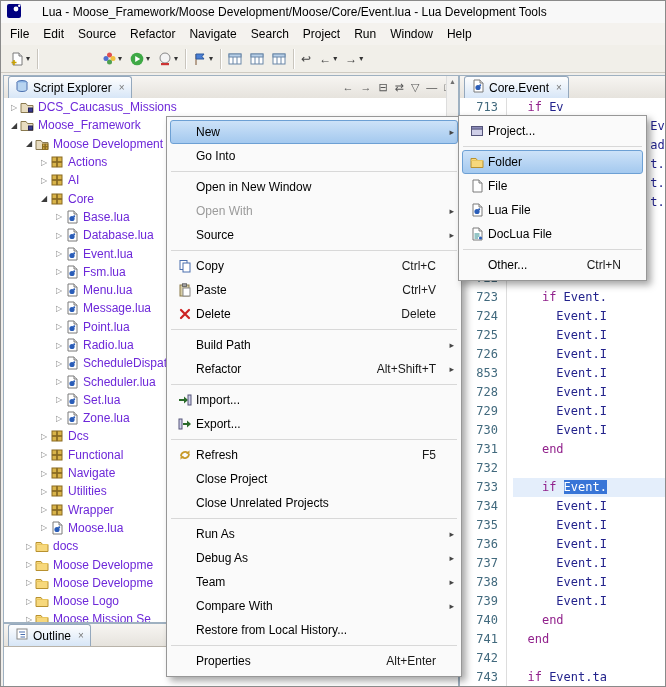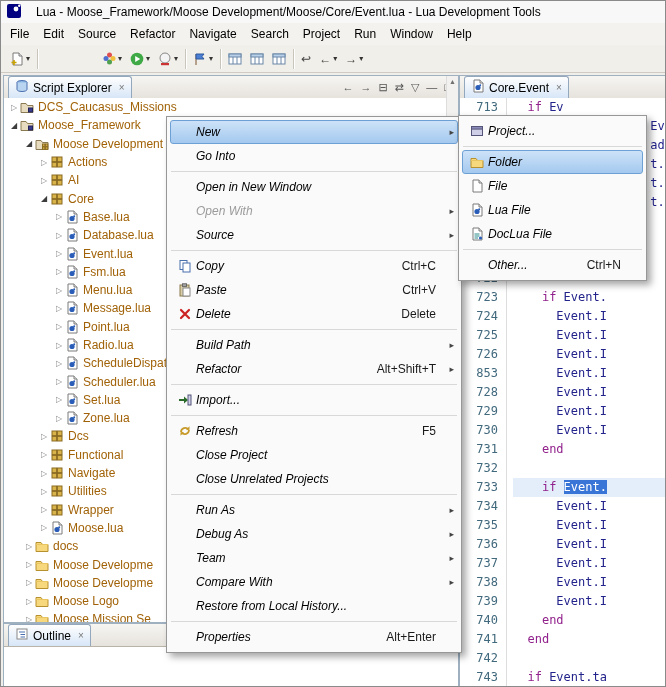--- a/index.html
+++ b/index.html
@@ -1,18 +1,18 @@
 <!DOCTYPE html>
 <html style="--keyword: #91218c; --code: #23238c; --selection_bg: #3875d7; --selection_fg: #ffffff; --menu_highlight: #cde2f8; --menu_highlight_border: #6da0d4; --line_number: #41697d;"><head>
 <meta charset="utf-8">
 <style>
   html,body{margin:0;padding:0;background:#d8d8d8;}
   .window{position:relative;width:666px;height:687px;background:#f0eeea;font-family:"Liberation Sans",sans-serif;font-size:12px;color:#000;overflow:hidden;border:1px solid #8a8a8a;box-sizing:border-box;}
   
-  .titlebar{position:absolute;left:0;top:0;width:100%;height:22px;background:#f8f8f8;display:flex;align-items:center;gap:14px;padding-left:5px;box-sizing:border-box;}
+  .titlebar{position:absolute;left:0;top:0;width:100%;height:22px;background:#f8f8f8;display:flex;align-items:center;gap:20px;padding-left:5px;box-sizing:border-box;}
   .menubar{position:absolute;left:0;top:22px;width:100%;height:22px;background:#f4f2ee;display:flex;align-items:center;padding-left:2px;box-sizing:border-box;}
   .mbi{padding:3px 7px;}
   .toolbar{position:absolute;left:0;top:44px;width:100%;height:28px;background:#f1efe9;border-bottom:1px solid #cfcbc2;display:flex;align-items:center;padding-left:5px;box-sizing:border-box;}
   .tbtn{display:flex;align-items:center;gap:1px;padding:2px 3px;border:1px solid transparent;border-radius:2px;}
   .tbtn .g{font-size:12px;color:#444;}
   .dd{font-size:8px;color:#333;margin-left:1px;}
   .tsep{width:1px;height:20px;background:#c9c5bd;margin:0 3px;box-shadow:1px 0 0 #fff;}
   .tspace{width:58px;}
   
   .view{position:absolute;background:#fff;border:1px solid #9fb1c1;box-sizing:border-box;}
@@ -23,41 +23,41 @@
   .tab{display:flex;align-items:center;gap:4px;height:21px;padding:0 6px;background:linear-gradient(#fefefe,#d7e6f7);border:1px solid #94a8bd;border-bottom:none;border-radius:3px 3px 0 0;margin-left:4px;white-space:nowrap;}
   .tclose{color:#777;font-size:10px;margin-left:3px;}
   .vtb{margin-left:auto;display:flex;align-items:center;gap:7px;padding:0 7px;height:100%;}
   .vbtn{color:#555;font-size:11px;line-height:1;}
   
   #tree{position:absolute;left:0;top:22px;right:0;bottom:0;background:#fff;overflow:hidden;}
   .trow{display:flex;align-items:center;height:18.3px;white-space:nowrap;}
   .exp{width:12px;flex:none;text-align:center;font-size:8px;color:#8a8a8a;}
   .exp.expanded{color:#3c3c3c;}
   .ticon{width:17px;flex:none;display:inline-flex;align-items:center;}
-  .tlabel{padding-left:1px;color:#a16207;}
+  .tlabel{padding-left:1px;color:#6d28d9;}
   #tree-sb{position:absolute;right:0;top:0;bottom:0;width:11px;background:#f2f1ef;border-left:1px solid #ddd;}
   #tree-sb .sar{display:block;text-align:center;font-size:7px;color:#707070;height:11px;line-height:11px;}
   #tree-sb .thumb{position:absolute;left:1px;right:1px;top:14%;height:42%;background:#cdcdcd;border:1px solid #b0b0b0;border-radius:2px;}
   
   #codelines{position:absolute;left:0;top:22px;right:0;bottom:0;background:#fff;overflow:hidden;}
   .cl{display:flex;height:19px;line-height:19px;font-family:"DejaVu Sans Mono",monospace;font-size:12px;white-space:pre;}
   .ln{width:38px;flex:none;text-align:right;padding-right:8px;color:var(--line_number,#41697d);border-right:1px solid #ddd;margin-right:6px;background:#fff;}
   .src{flex:1;}
   .cl.cur .src{background:#e4eefb;}
   .kw{color:var(--keyword,#91218c);font-weight:normal;}
   .sel{background:var(--selection_bg,#3875d7);color:var(--selection_fg,#fff);}
   
   .menu{position:absolute;background:#fafafa;border:1px solid #979797;box-shadow:4px 4px 7px rgba(0,0,0,.35);padding:3px 1px;box-sizing:border-box;}
   #ctxmenu{left:165px;top:115px;width:296px;z-index:30;}
   #submenu{left:457px;top:114px;width:189px;z-index:31;}
   .mi{display:flex;align-items:center;height:22px;margin:0 2px;padding:0 3px;border:1px solid transparent;border-radius:3px;}
   .mi.hl{background:linear-gradient(var(--menu_highlight,#cde2f8),#a4c9ef);border-color:var(--menu_highlight_border,#6da0d4);}
   .mi.dis{color:#9b9b9b;}
   .mic{width:22px;flex:none;display:inline-flex;justify-content:center;align-items:center;}
-  .mlabel{flex:1;font-style:italic;}
+  .mlabel{flex:1;}
   .msc{margin-right:6px;color:#1a1a1a;}
   .mi.dis .msc{color:#9b9b9b;}
   .mar{width:12px;text-align:right;color:#444;font-size:9px;}
   .msep{height:1px;background:#d8d8d8;margin:3px 3px;}
   .g{font-size:12px;color:#444;}
 </style>
 </head>
 <body>
 
 <div class="window">
@@ -671,20 +671,32 @@
           <svg width="14" height="14">
             <path d="M1 7h6" stroke="#2a6a2a" stroke-width="2"></path>
             <path d="M6 3.5L10 7l-4 3.5z" fill="#2a6a2a"></path>
             <rect x="10" y="2" width="3" height="10" fill="#cfcfe8" stroke="#55557a"></rect>
           </svg>
         </span>
         <span class="mlabel">Import...</span>
         <span class="msc"></span>
         <span class="mar"></span>
       </div>
+      <div class="mi">
+        <span class="mic">
+          <svg width="14" height="14">
+            <rect x="1" y="2" width="3" height="10" fill="#cfcfe8" stroke="#55557a"></rect>
+            <path d="M5 7h6" stroke="#2a6a2a" stroke-width="2"></path>
+            <path d="M9 3.5L13 7l-4 3.5z" fill="#2a6a2a"></path>
+          </svg>
+        </span>
+        <span class="mlabel">Export...</span>
+        <span class="msc"></span>
+        <span class="mar"></span>
+      </div>
       <div class="msep"></div>
       <div class="mi">
         <span class="mic">
           <svg width="14" height="14">
             <path d="M3 8a4.2 4.2 0 0 1 7.5-2.4" fill="none" stroke="#c79a28" stroke-width="1.8"></path>
             <path d="M11.5 2.2v3.6H7.9z" fill="#c79a28"></path>
             <path d="M11 6a4.2 4.2 0 0 1-7.5 2.4" fill="none" stroke="#c79a28" stroke-width="1.8"></path>
             <path d="M2.5 11.8V8.2H6.1z" fill="#c79a28"></path>
           </svg>
         </span>

